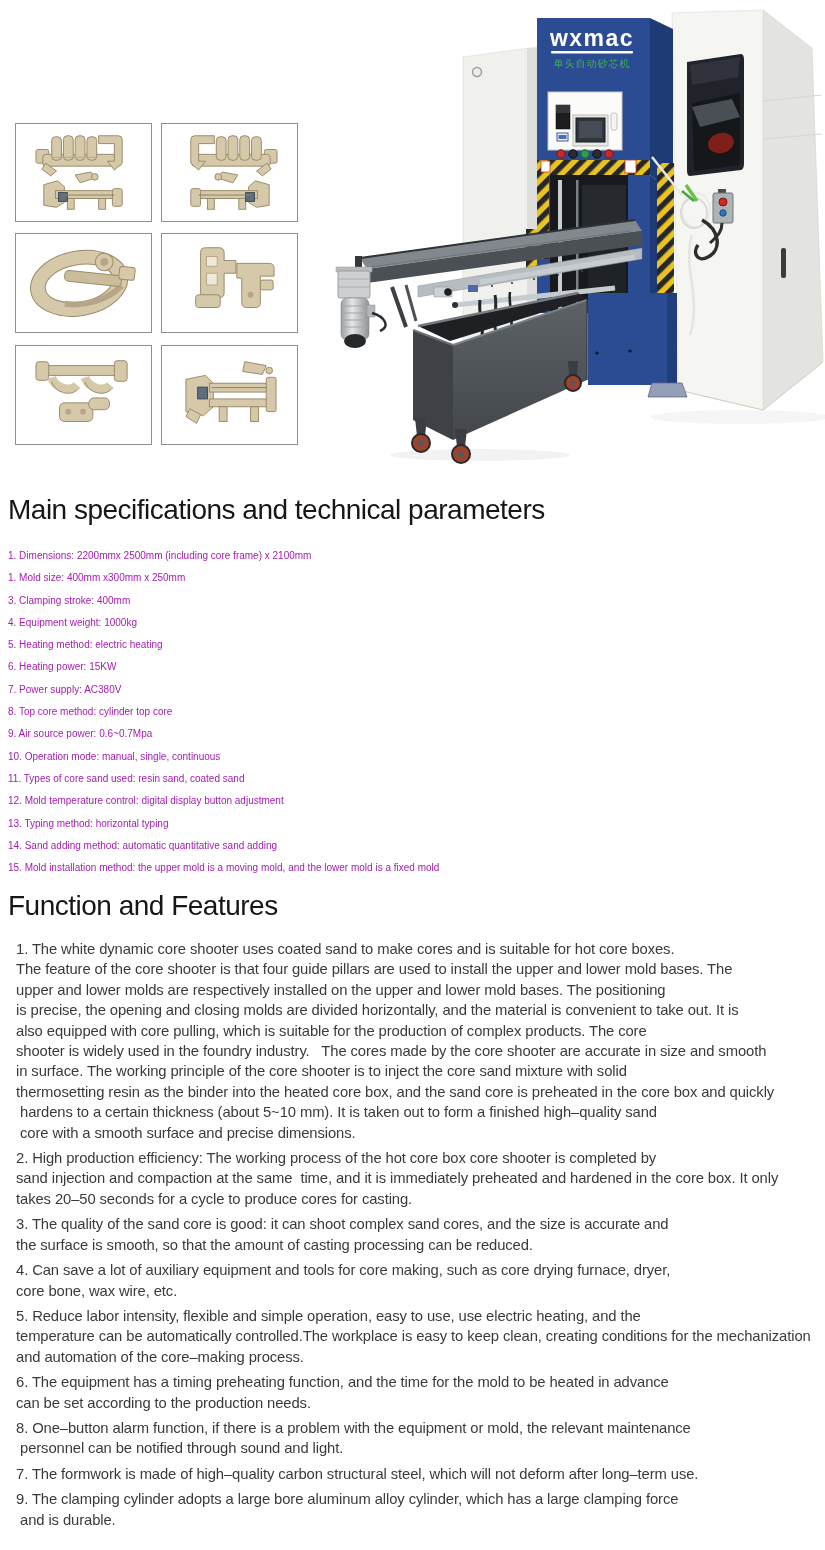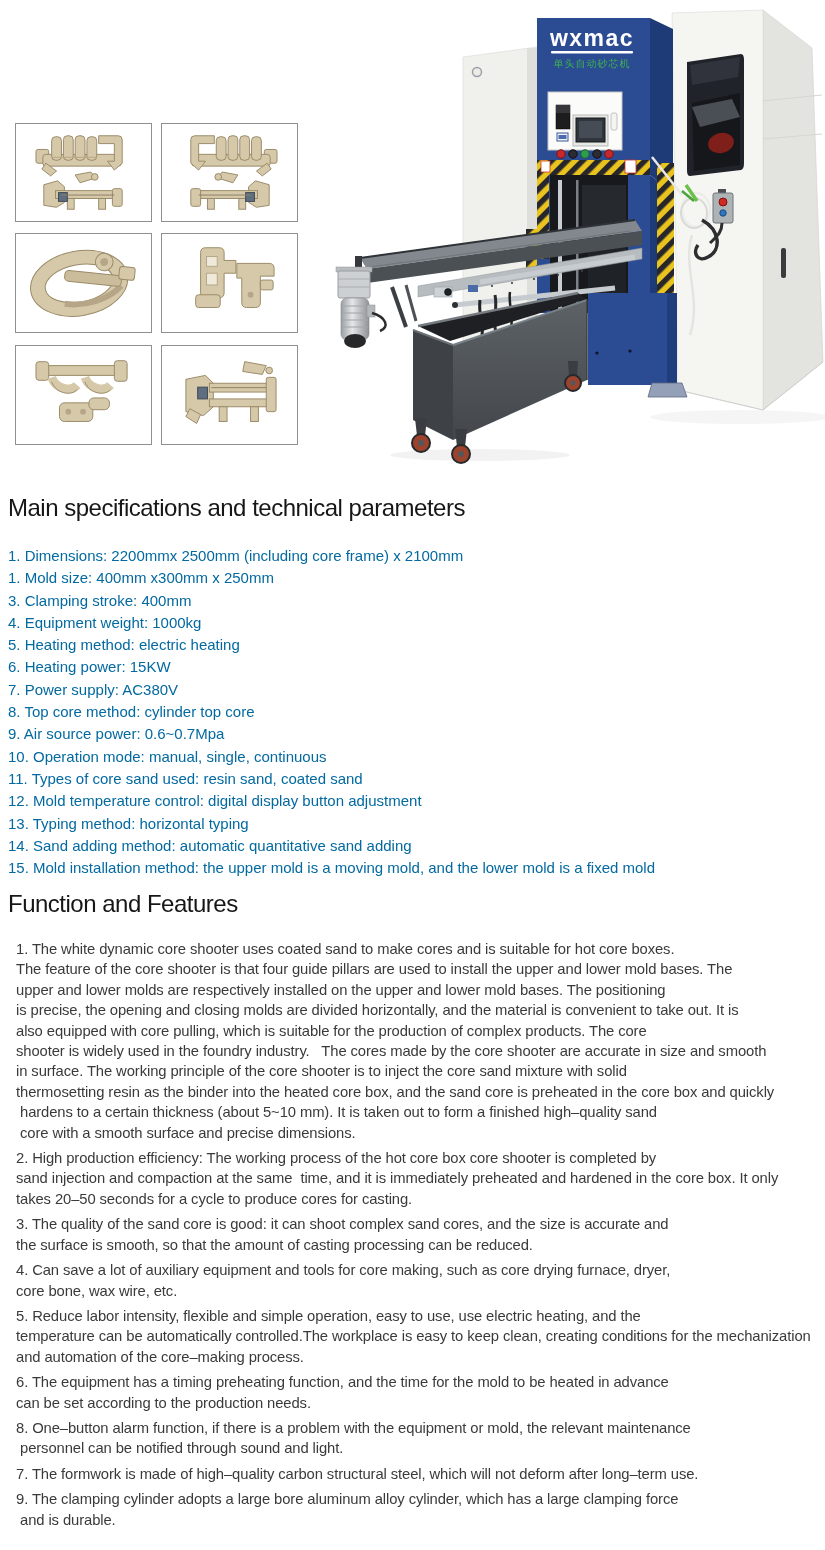--- a/index.html
+++ b/index.html
@@ -11,26 +11,26 @@
   #box1{left:15px;top:123px;height:99px;}
   #box2{left:161px;top:123px;height:99px;}
   #box3{left:15px;top:233px;height:100px;}
   #box4{left:161px;top:233px;height:100px;}
   #box5{left:15px;top:345px;height:100px;}
   #box6{left:161px;top:345px;height:100px;}
   
   #machine{position:absolute;left:330px;top:5px;width:495px;height:460px;}
   #machine svg{display:block;width:100%;height:100%;}
   
-  .big-heading{position:absolute;left:8px;margin:0;font-size:24px;font-weight:400;
+  .big-heading{position:absolute;left:8px;margin:0;font-size:28px;font-weight:400;
                letter-spacing:-0.5px;color:#161616;white-space:nowrap;}
   #spec-heading{top:494px;}
   #feat-heading{top:890px;}
   #spec-list{position:absolute;left:8px;top:545px;width:812px;}
-  .spec-line{font-size:15px;line-height:22.3px;color:#0369a1;white-space:pre;}
+  .spec-line{font-size:10px;line-height:22.3px;color:#a21caf;white-space:pre;}
   #feat-list{position:absolute;left:16px;top:939px;width:817px;}
   .feature-para{font-size:14.8px;line-height:20.4px;letter-spacing:-0.1px;color:#3a3a3a;
                 white-space:pre-wrap;margin:0 0 5px 0;}
 </style>
 </head>
 <body>
 
 <div id="page">
 
   <div class="sample-box" id="box1">

